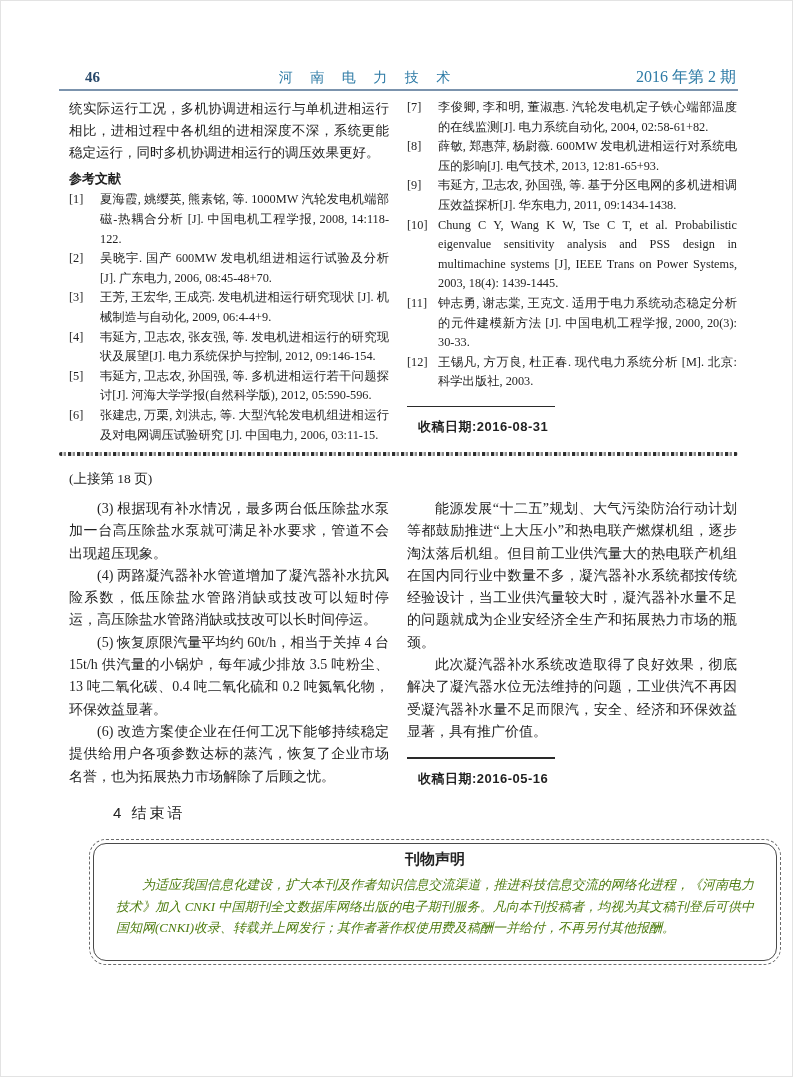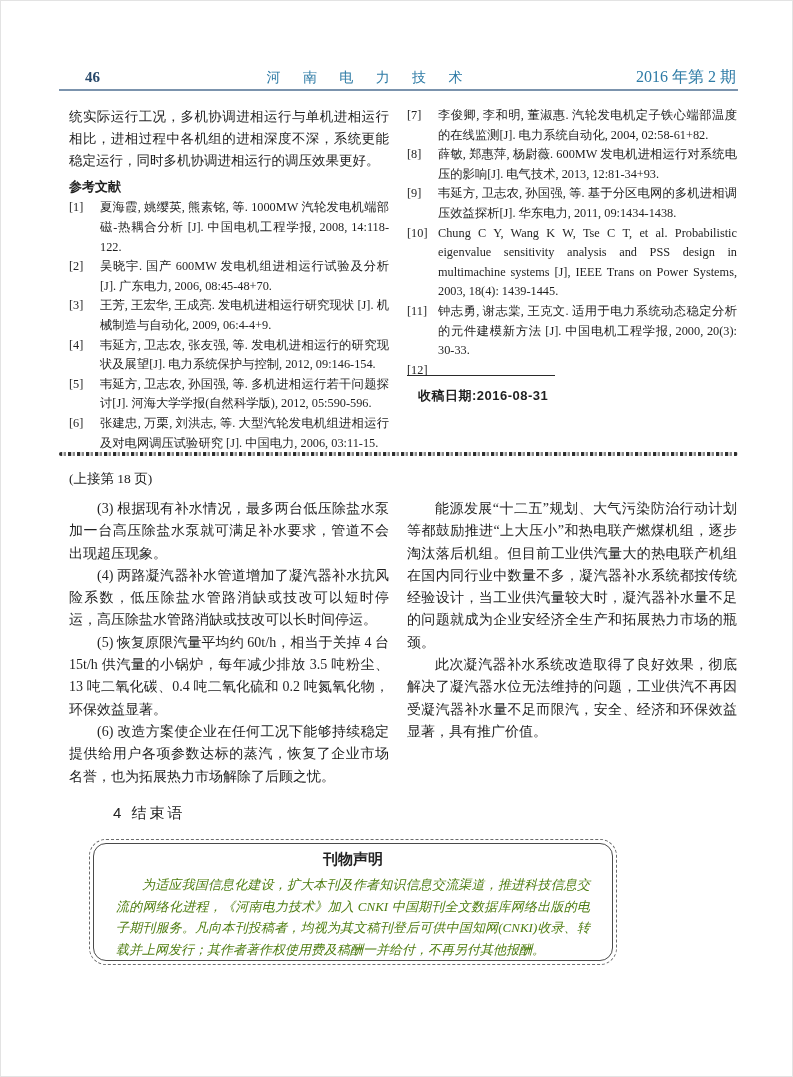--- a/index.html
+++ b/index.html
@@ -14,32 +14,32 @@
     overflow:hidden;
   }
   
   .header-row{
     position:absolute; top:66px; left:60px; right:56px;
     display:flex; align-items:center;
   }
   .page-num{ font-size:15px; color:#28496b; font-weight:bold; margin-left:24px; }
   .journal-title{
     flex:1; text-align:center; font-size:14px; color:#2e7ba6;
-    letter-spacing:7px; font-family:Liberation Mono, monospace;
+    letter-spacing:7px; font-family:Liberation Serif, serif;
   }
   .issue-label{ font-size:16px; color:#2e7ba6; }
   .header-rule{
     position:absolute; top:88px; left:58px; right:54px; height:2px;
     background:#7b93ad;
   }
   
   .cols{ position:absolute; left:68px; width:668px; display:flex; gap:18px; }
   .col-l{ width:320px; }
   .col-r{ width:330px; }
-  .top-section{ top:105px; }
+  .top-section{ top:97px; }
   .body-par{
     font-size:13.5px; line-height:21.8px; text-align:justify;
   }
   .refs-title{
     font-family:"Liberation Sans","DejaVu Sans",sans-serif;
     font-weight:bold; font-size:13px; margin-top:7px; margin-bottom:2px;
   }
   .ref{ position:relative; padding-left:31px; font-size:12.3px; line-height:19.6px; text-align:justify; }
   .ref-num{ position:absolute; left:0; top:0; }
   .recv-block{ margin-top:14px; }
@@ -62,21 +62,21 @@
   .cont-section{ top:497px; }
   .cont-par{
     font-size:14px; line-height:22.3px; text-align:justify; text-indent:2em;
   }
   .section-heading{
     font-family:"Liberation Sans","DejaVu Sans",sans-serif;
     font-size:15px; margin-top:16px; letter-spacing:3px; color:#222;margin-left:44px;
   }
   
   .notice-box{
-    position:absolute; top:842px; left:92px; width:520px; height:118px;
+    position:absolute; top:842px; left:92px; width:684px; height:118px;
     border:1px solid #4a4a4a; border-radius:13px;
     padding:6px 22px 0 22px;
   }
   .notice-box::before{
     content:""; position:absolute; inset:-5px;
     border:1.5px dashed #6a6a6a; border-radius:17px;
     pointer-events:none;
   }
   .notice-title{
     text-align:center;
@@ -131,36 +131,37 @@
       </div>
     </div>
 
     <div class="col-r">
       <div class="ref">
         <span class="ref-num">[7]</span>
         <span>李俊卿, 李和明, 董淑惠. 汽轮发电机定子铁心端部温度的在线监测[J]. 电力系统自动化, 2004, 02:58-61+82.</span>
       </div>
       <div class="ref">
         <span class="ref-num">[8]</span>
-        <span>薛敏, 郑惠萍, 杨尉薇. 600MW 发电机进相运行对系统电压的影响[J]. 电气技术, 2013, 12:81-34+93.</span>
+        <span>薛敏, 郑惠萍, 杨尉薇. 600MW 发电机进相运行对系统电压的影响[J]. 电气技术, 2013, 12:81-65+93.</span>
       </div>
       <div class="ref">
         <span class="ref-num">[9]</span>
         <span>韦延方, 卫志农, 孙国强, 等. 基于分区电网的多机进相调压效益探析[J]. 华东电力, 2011, 09:1434-1438.</span>
       </div>
       <div class="ref">
         <span class="ref-num">[10]</span>
         <span>Chung C Y, Wang K W, Tse C T, et al. Probabilistic eigenvalue sensitivity analysis and PSS design in multimachine systems [J], IEEE Trans on Power Systems, 2003, 18(4): 1439-1445.</span>
       </div>
       <div class="ref">
         <span class="ref-num">[11]</span>
         <span>钟志勇, 谢志棠, 王克文. 适用于电力系统动态稳定分析的元件建模新方法 [J]. 中国电机工程学报, 2000, 20(3): 30-33.</span>
       </div>
       <div class="ref">
         <span class="ref-num">[12]</span>
+        <span>王锡凡, 方万良, 杜正春. 现代电力系统分析 [M]. 北京: 科学出版社, 2003.</span>
       </div>
       <div class="recv-block">
         <div class="recv-rule"></div>
         <div class="recv-date">收稿日期:2016-08-31</div>
       </div>
     </div>
   </div>
 
   <div class="dot-divider"></div>
 
@@ -170,20 +171,24 @@
     <div class="col-l">
       <div class="cont-par">(3) 根据现有补水情况，最多两台低压除盐水泵加一台高压除盐水泵就可满足补水要求，管道不会出现超压现象。</div>
       <div class="cont-par">(4) 两路凝汽器补水管道增加了凝汽器补水抗风险系数，低压除盐水管路消缺或技改可以短时停运，高压除盐水管路消缺或技改可以长时间停运。</div>
       <div class="cont-par">(5) 恢复原限汽量平均约 60t/h，相当于关掉 4 台 15t/h 供汽量的小锅炉，每年减少排放 3.5 吨粉尘、13 吨二氧化碳、0.4 吨二氧化硫和 0.2 吨氮氧化物，环保效益显著。</div>
       <div class="cont-par">(6) 改造方案使企业在任何工况下能够持续稳定提供给用户各项参数达标的蒸汽，恢复了企业市场名誉，也为拓展热力市场解除了后顾之忧。</div>
       <div class="section-heading">4  结束语</div>
     </div>
     <div class="col-r">
       <div class="cont-par">能源发展“十二五”规划、大气污染防治行动计划等都鼓励推进“上大压小”和热电联产燃煤机组，逐步淘汰落后机组。但目前工业供汽量大的热电联产机组在国内同行业中数量不多，凝汽器补水系统都按传统经验设计，当工业供汽量较大时，凝汽器补水量不足的问题就成为企业安经济全生产和拓展热力市场的瓶颈。</div>
       <div class="cont-par">此次凝汽器补水系统改造取得了良好效果，彻底解决了凝汽器水位无法维持的问题，工业供汽不再因受凝汽器补水量不足而限汽，安全、经济和环保效益显著，具有推广价值。</div>
+      <div class="recv-block">
+        <div class="recv-rule"></div>
+        <div class="recv-date">收稿日期:2016-05-16</div>
+      </div>
     </div>
   </div>
 
   <div class="notice-box">
     <div class="notice-title">刊物声明</div>
     <div class="notice-body">为适应我国信息化建设，扩大本刊及作者知识信息交流渠道，推进科技信息交流的网络化进程，《河南电力技术》加入 CNKI 中国期刊全文数据库网络出版的电子期刊服务。凡向本刊投稿者，均视为其文稿刊登后可供中国知网(CNKI)收录、转载并上网发行；其作者著作权使用费及稿酬一并给付，不再另付其他报酬。</div>
   </div>
 
 </div>
 

